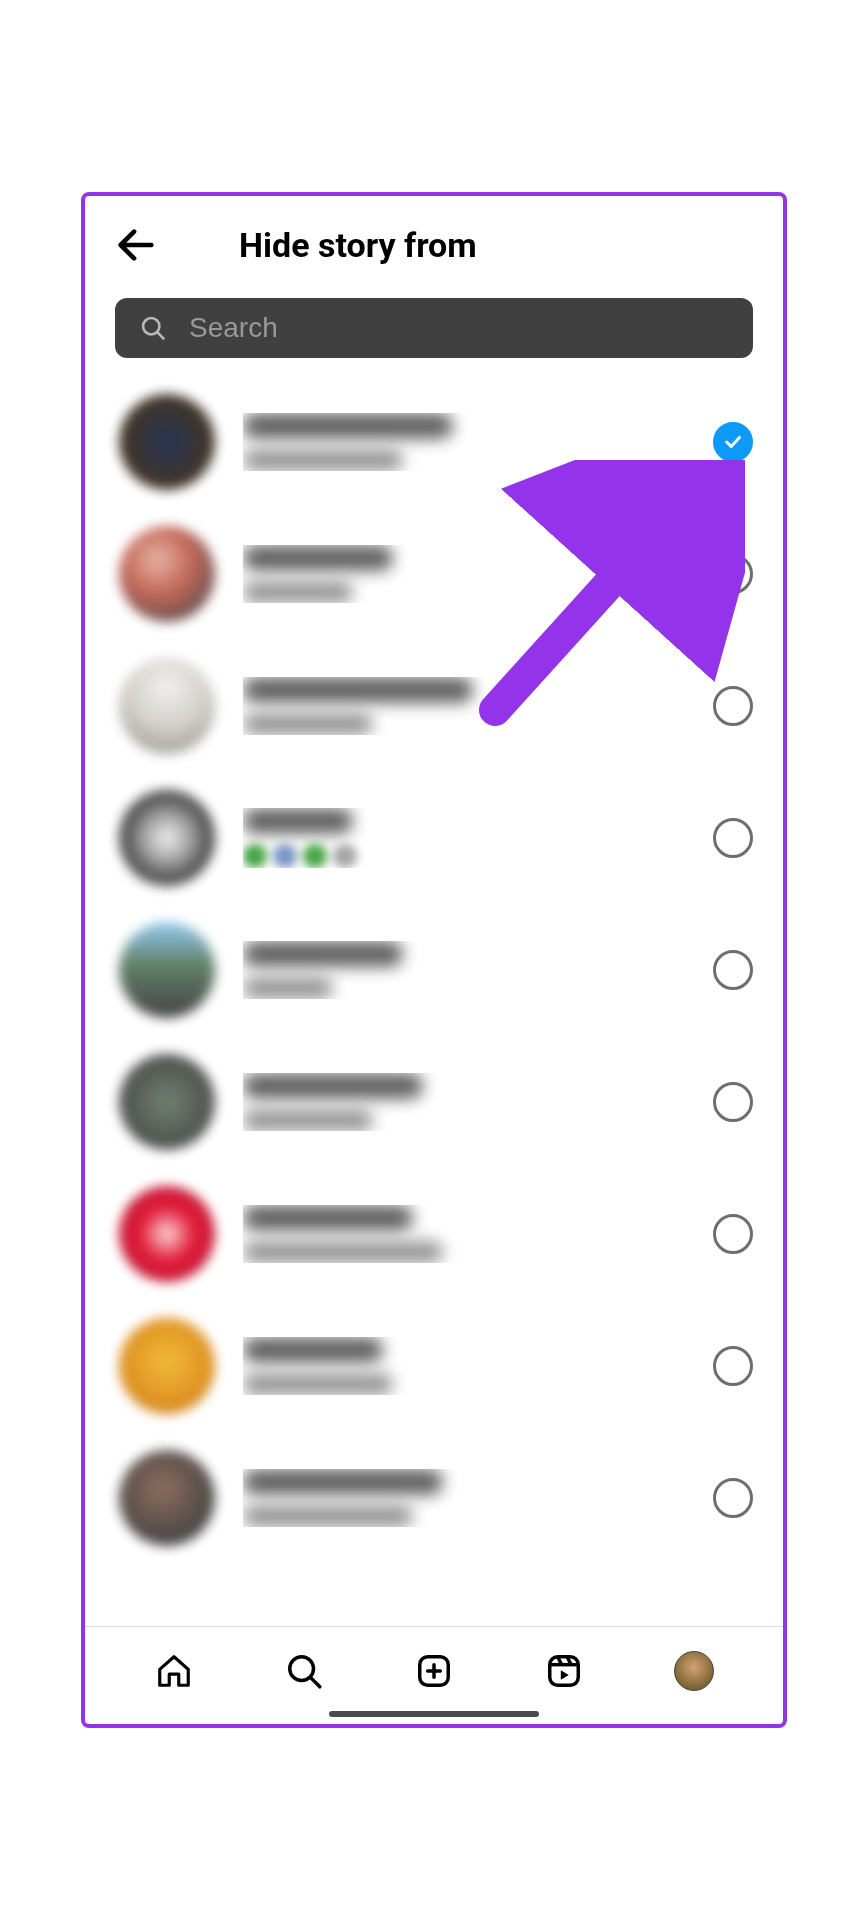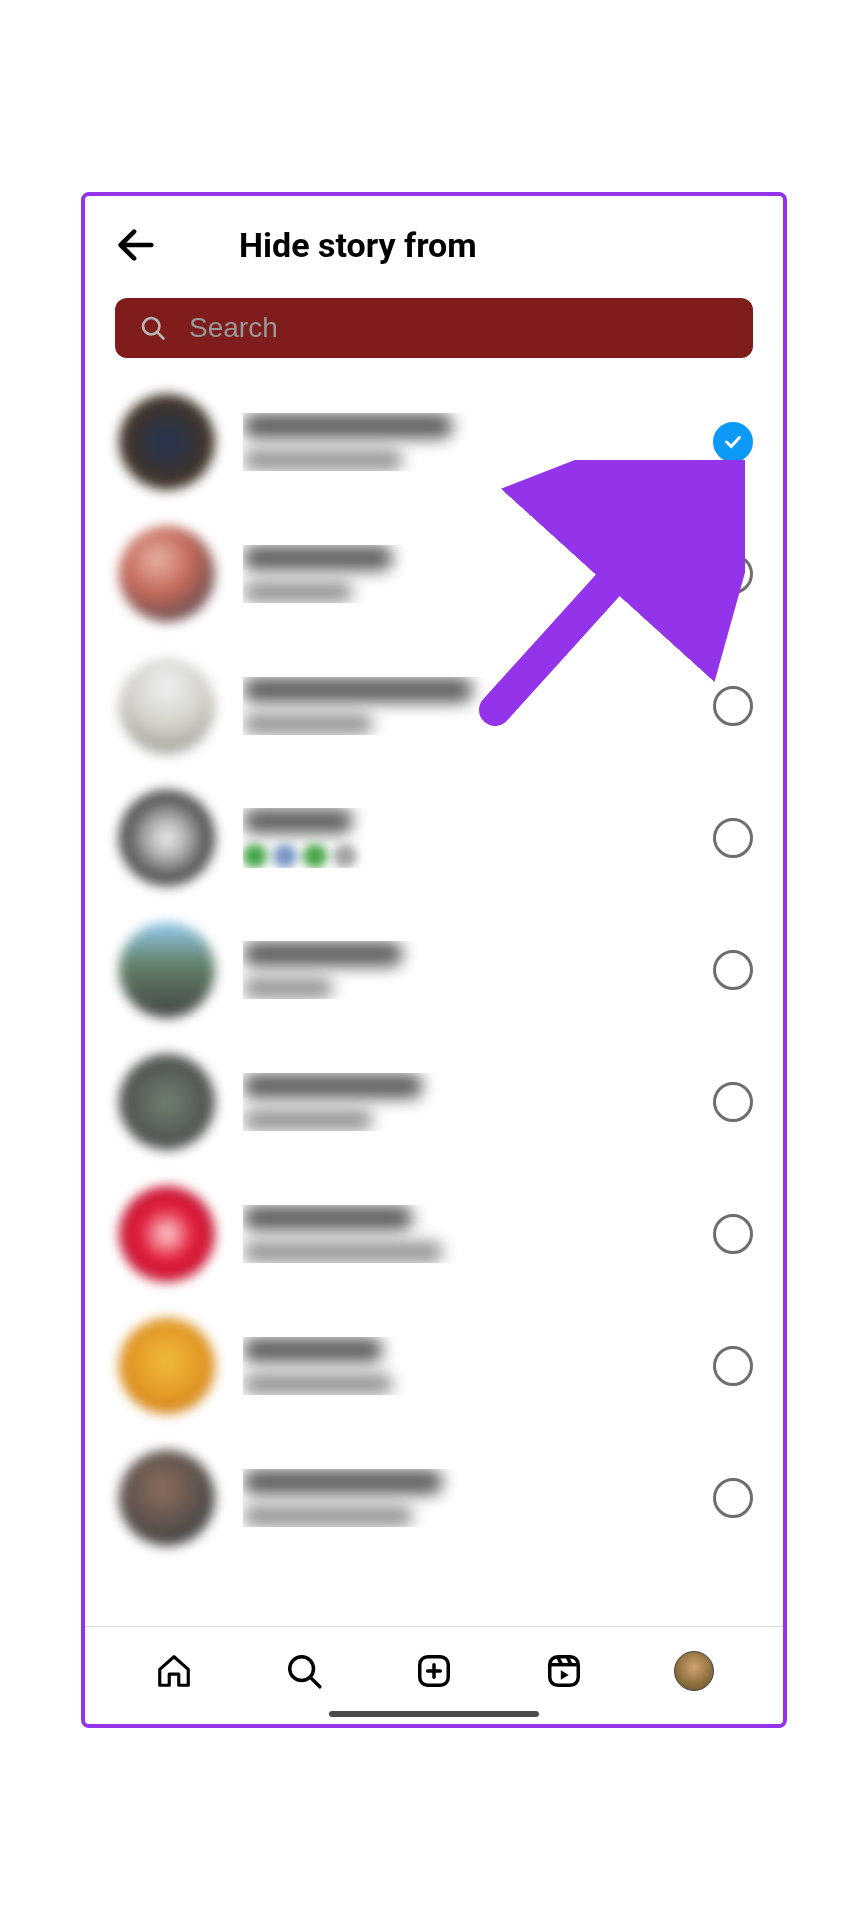--- a/index.html
+++ b/index.html
@@ -34,21 +34,21 @@
       align-items: center;
       cursor: pointer;
     }
     .header-title {
       font-size: 34px;
       font-weight: 700;
       color: #000;
     }
     .search-bar {
       margin: 20px 30px 12px 30px;
-      background: #7f1d1d;
+      background: #404040;
       border-radius: 12px;
       height: 60px;
       display: flex;
       align-items: center;
       padding: 0 24px;
       gap: 22px;
     }
     .search-input {
       border: none;
       background: transparent;

